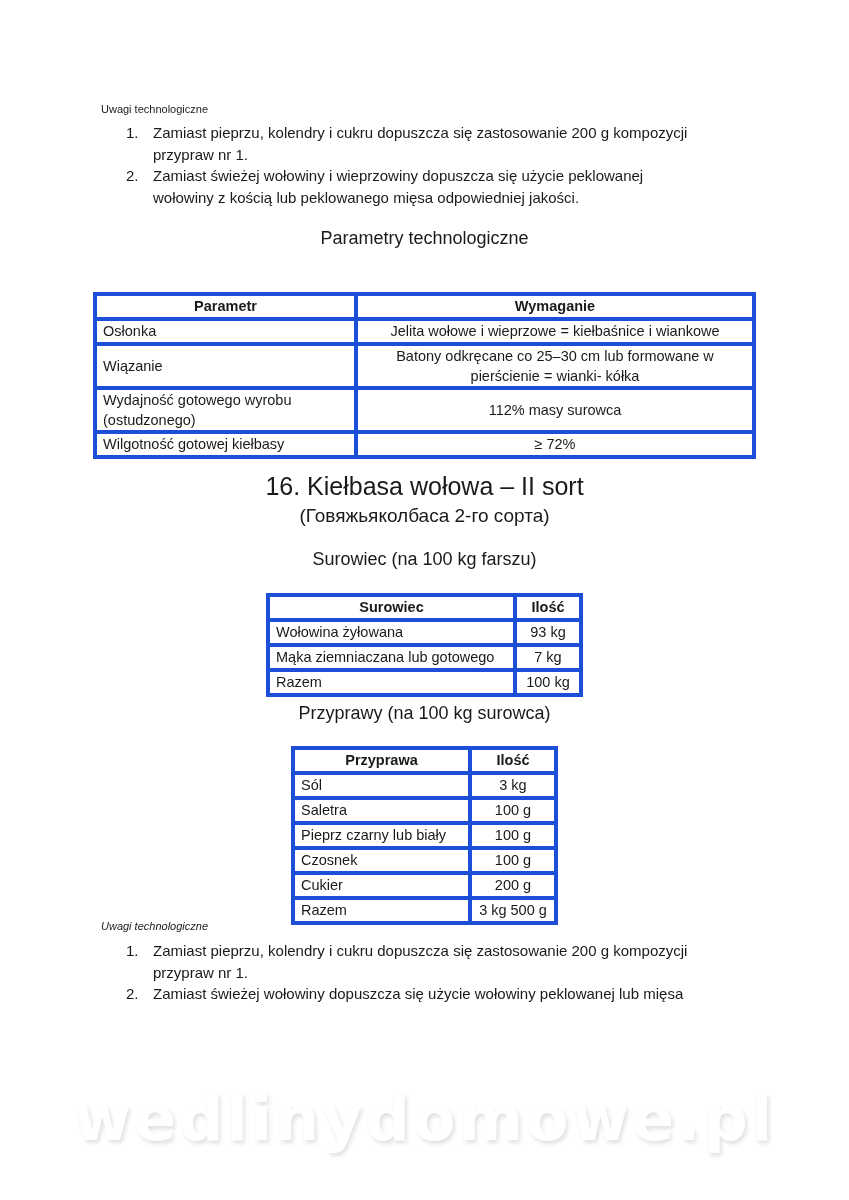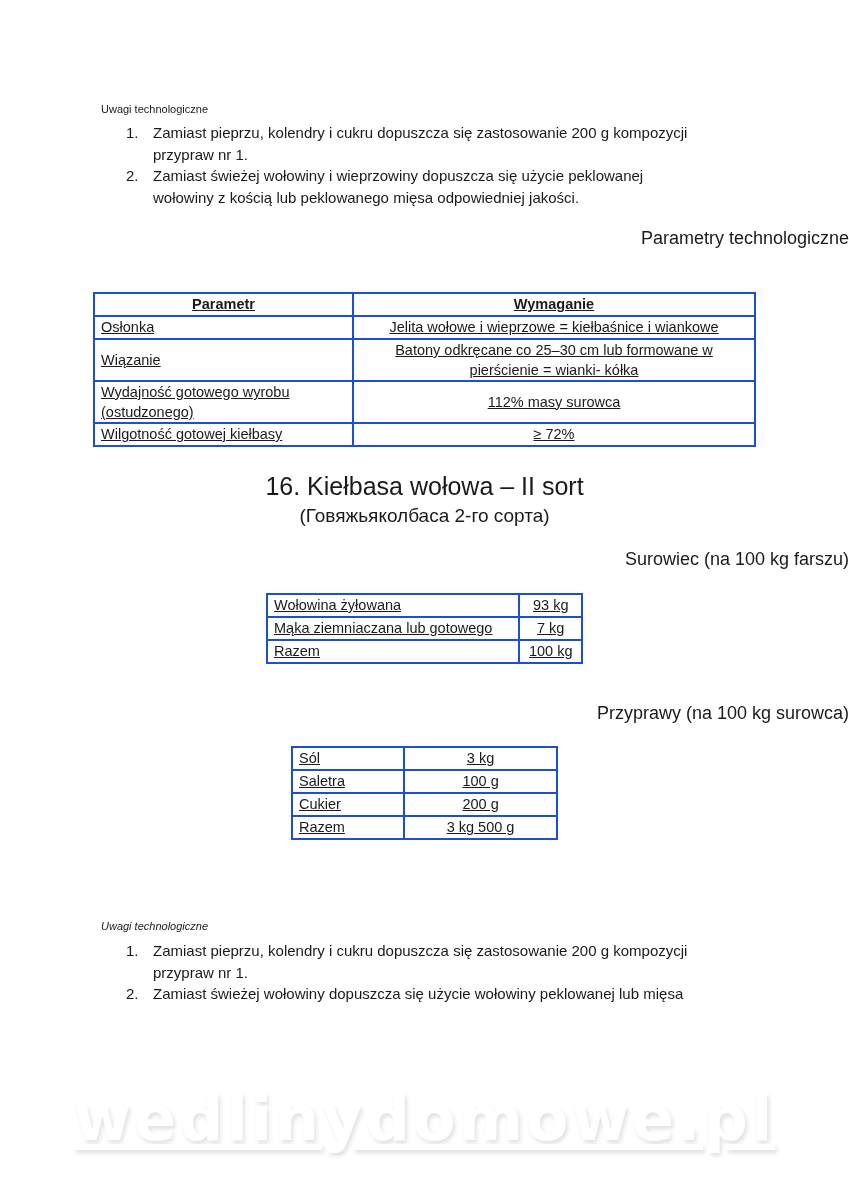--- a/index.html
+++ b/index.html
@@ -7,37 +7,36 @@
     width: 849px; height: 1200px; position: relative; overflow: hidden;
     font-family: "Liberation Sans", "DejaVu Sans", sans-serif;
     color: #1a1a1a;
   }
   .abs { position: absolute; }
   .notes-title { font-size: 11px; }
   .notes-title.italic { font-style: italic; }
   ol.notes { position: absolute; margin: 0; padding-left: 0; list-style: none; font-size: 15px; line-height: 21.5px; }
   ol.notes li { position: relative; padding-left: 52px; }
   ol.notes li .num { position: absolute; left: 25px; top: 0; }
-  .section-heading { font-size: 18px; text-align: right; width: 849px; left: 0; }
+  .section-heading { font-size: 18px; text-align: center; width: 849px; left: 0; }
   .main-title { font-size: 25px; text-align: center; width: 849px; left: 0; }
   .subtitle { font-size: 19px; text-align: center; width: 849px; left: 0; }
   table.doc {
     position: absolute; border-collapse: collapse; font-size: 14.5px;
   }
   table.doc th, table.doc td {
-    border: 2px solid #1d4ed8; padding: 0 6px; height: 21px; line-height: 19px; text-decoration: underline;
+    border: 4px solid #1d4ed8; padding: 0 6px; height: 21px; line-height: 19px;
   }
   table.doc th { font-weight: bold; text-align: center; }
   table.doc td.c { text-align: center; }
   .watermark {
     position: absolute; left: 0; width: 849px; top: 1082px; text-align: center;
     font-size: 62px; font-weight: bold; color: #ffffff; letter-spacing: 3px;
     text-shadow: 2px 3px 4px rgba(0,0,0,0.12);
     font-family: "DejaVu Sans", sans-serif;
-    text-decoration: underline;
   }
 </style>
 </head>
 <body>
 
 <div class="abs notes-title" style="left:101px; top:103px;">Uwagi technologiczne</div>
 <ol class="notes" style="left:101px; top:122px;">
   <li>
     <span class="num">1.</span>
     <div>Zamiast pieprzu, kolendry i cukru dopuszcza się zastosowanie 200 g kompozycji</div>
@@ -82,44 +81,60 @@
   </tr>
 </tbody>
   </table>
 
 <div class="abs main-title" style="top:472px;">16. Kiełbasa wołowa – II sort</div>
 <div class="abs subtitle" style="top:505px;">(Говяжьяколбаса 2-го сорта)</div>
 
 <div class="abs section-heading" style="top:549px;">Surowiec (na 100 kg farszu)</div>
 <table class="doc" style="left:266px; top:593px; width:317px;">
   <tbody>
+      <tr>
+    <th>Surowiec</th>
+    <th style="width:50px;">Ilość</th>
+  </tr>
   <tr>
     <td>Wołowina żyłowana</td>
     <td class="c">93 kg</td>
   </tr>
   <tr>
     <td>Mąka ziemniaczana lub gotowego</td>
     <td class="c">7 kg</td>
   </tr>
   <tr>
     <td>Razem</td>
     <td class="c">100 kg</td>
   </tr>
 </tbody>
   </table>
 
 <div class="abs section-heading" style="top:703px;">Przyprawy (na 100 kg surowca)</div>
 <table class="doc" style="left:291px; top:746px; width:267px;">
   <tbody>
+      <tr>
+    <th>Przyprawa</th>
+    <th style="width:70px;">Ilość</th>
+  </tr>
   <tr>
     <td>Sól</td>
     <td class="c">3 kg</td>
   </tr>
   <tr>
     <td>Saletra</td>
+    <td class="c">100 g</td>
+  </tr>
+  <tr>
+    <td>Pieprz czarny lub biały</td>
+    <td class="c">100 g</td>
+  </tr>
+  <tr>
+    <td>Czosnek</td>
     <td class="c">100 g</td>
   </tr>
   <tr>
     <td>Cukier</td>
     <td class="c">200 g</td>
   </tr>
   <tr>
     <td>Razem</td>
     <td class="c">3 kg 500 g</td>
   </tr>

